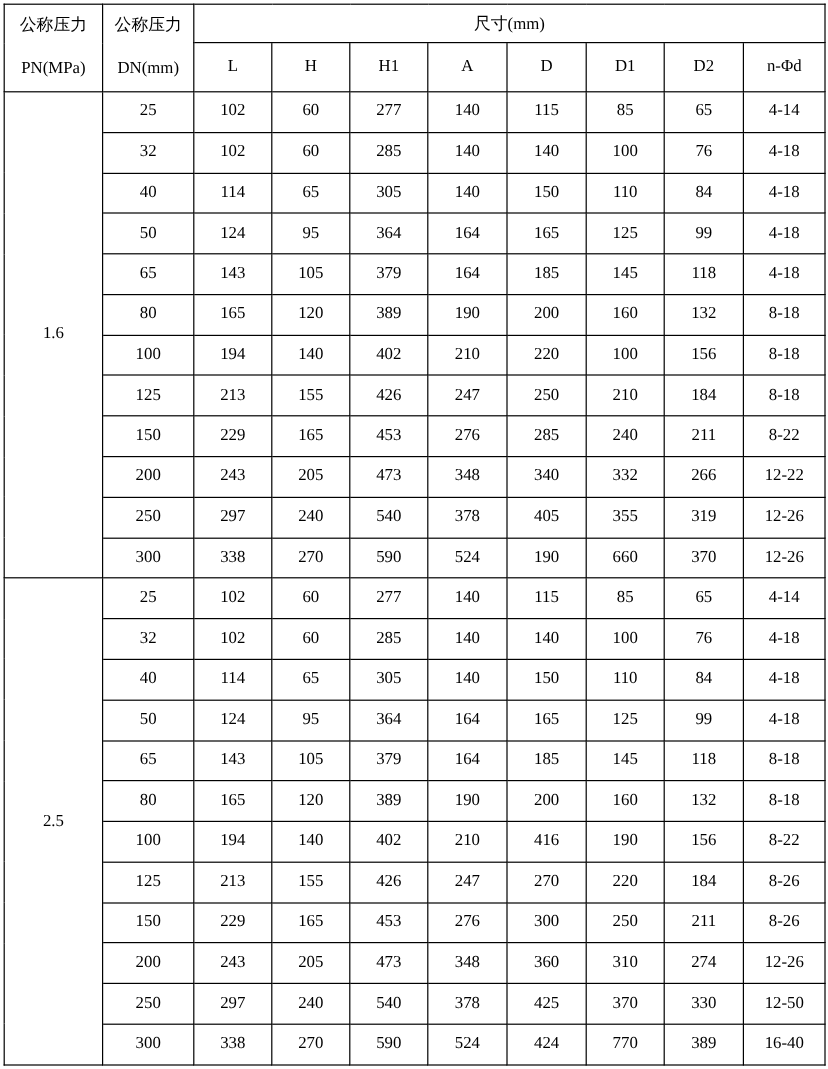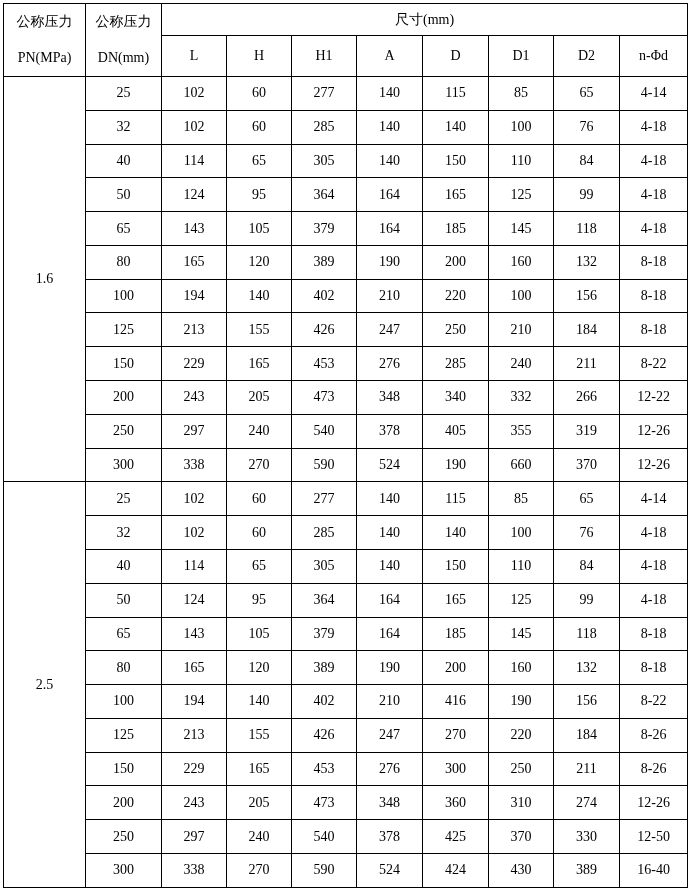--- a/index.html
+++ b/index.html
@@ -352,19 +352,19 @@
           <td class="dim-cell">330</td>
           <td class="dim-cell">12-50</td>
         </tr>
         <tr>
           <td class="dn-cell">300</td>
           <td class="dim-cell">338</td>
           <td class="dim-cell">270</td>
           <td class="dim-cell">590</td>
           <td class="dim-cell">524</td>
           <td class="dim-cell">424</td>
-          <td class="dim-cell">430</td>
+          <td class="dim-cell">770</td>
           <td class="dim-cell">389</td>
           <td class="dim-cell">16-40</td>
         </tr>
       </tbody>
   </table>
 </div>
 
 </body></html>

